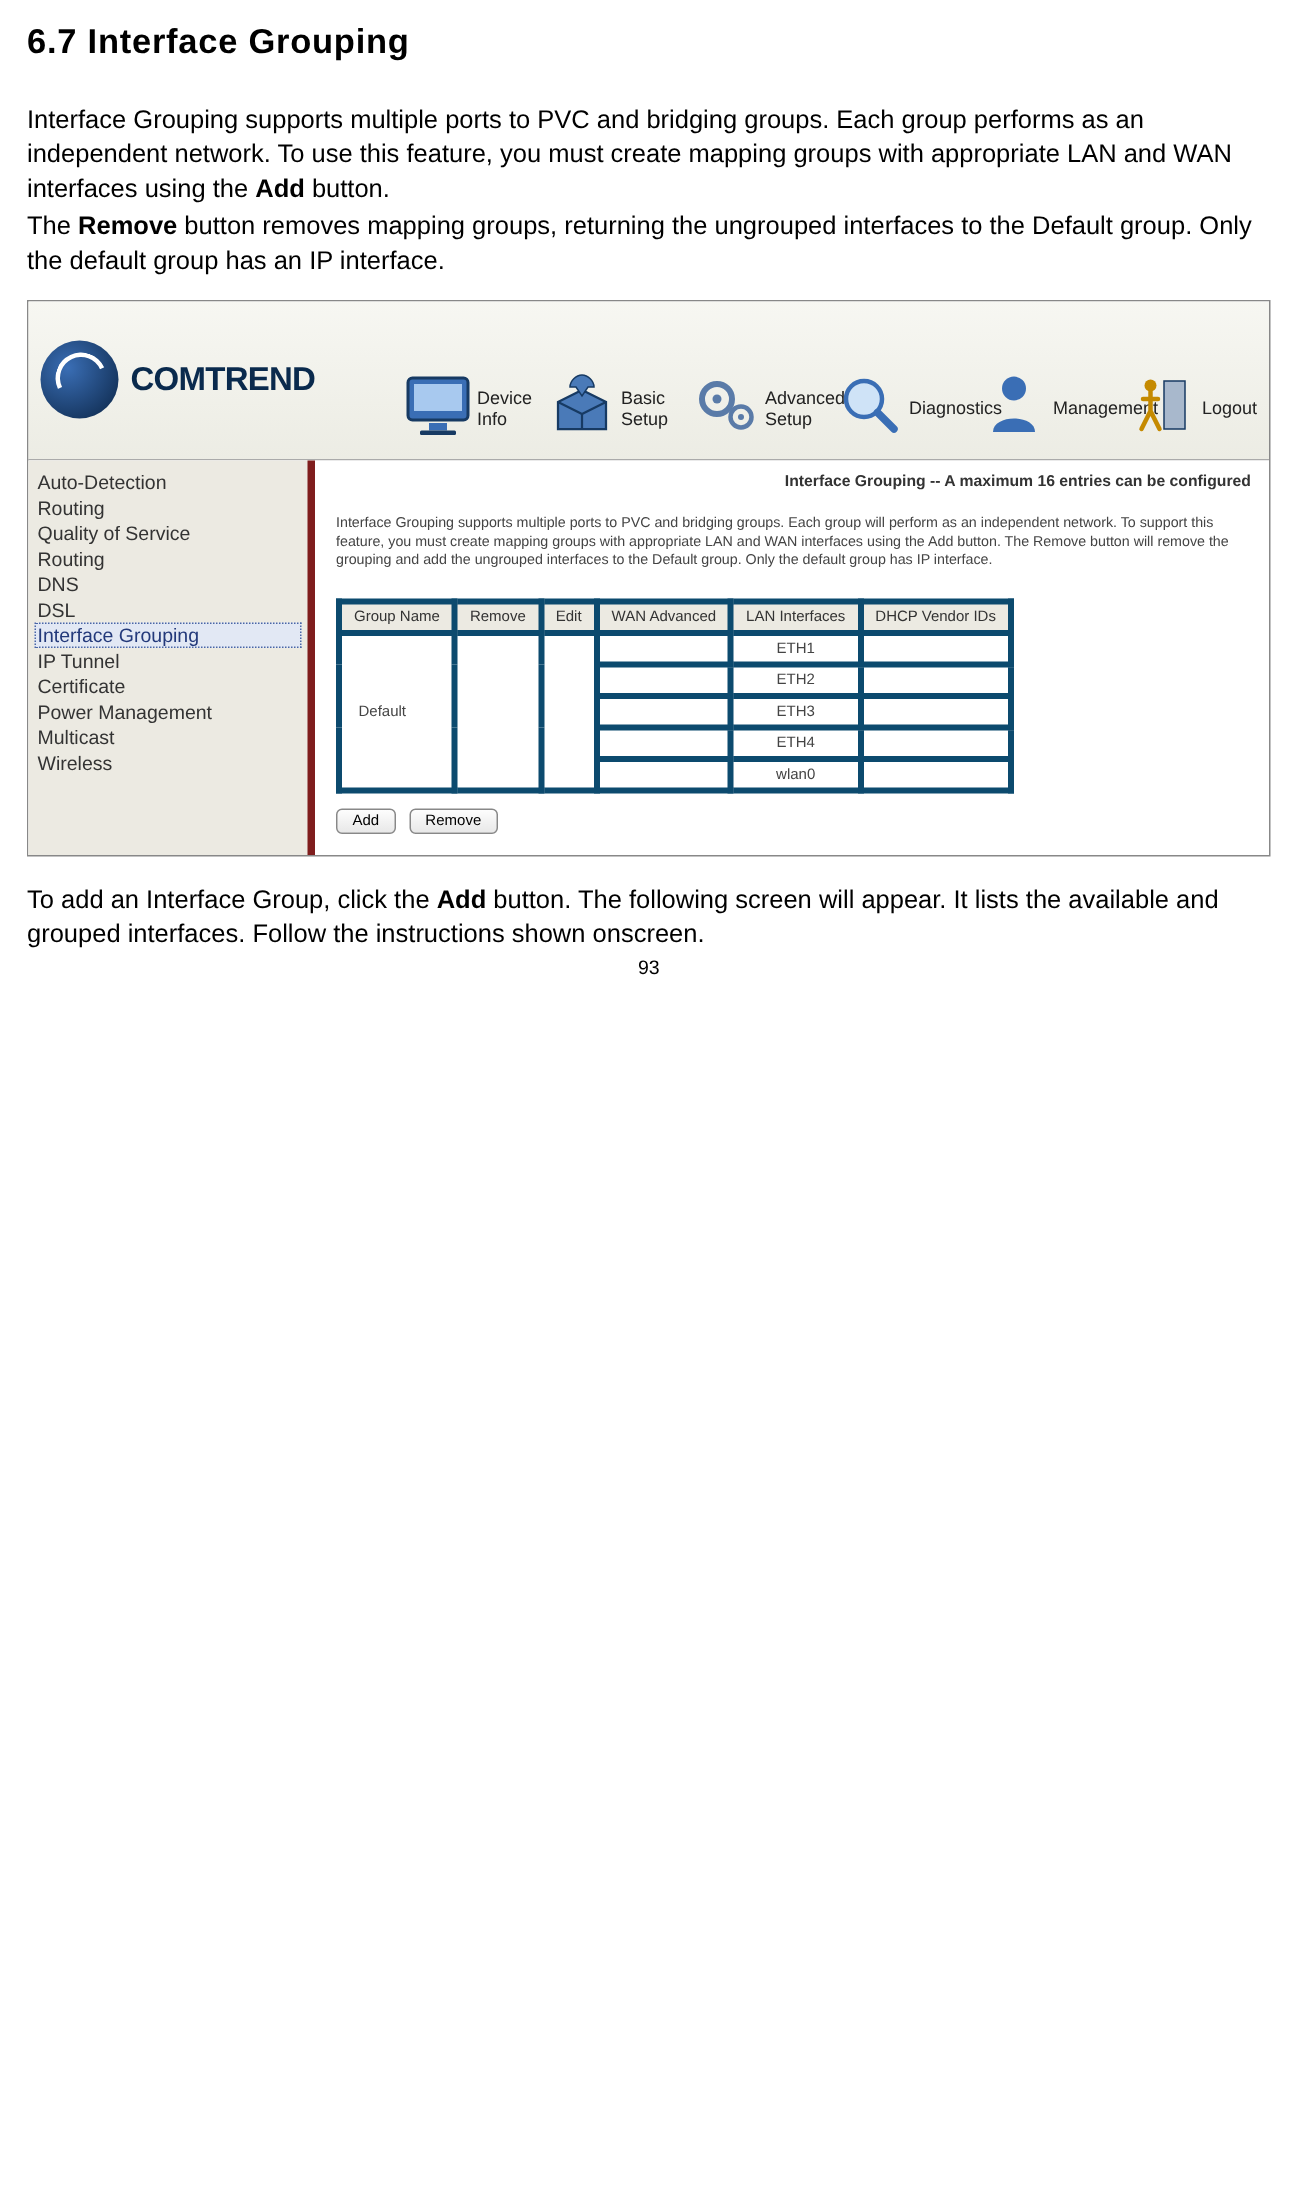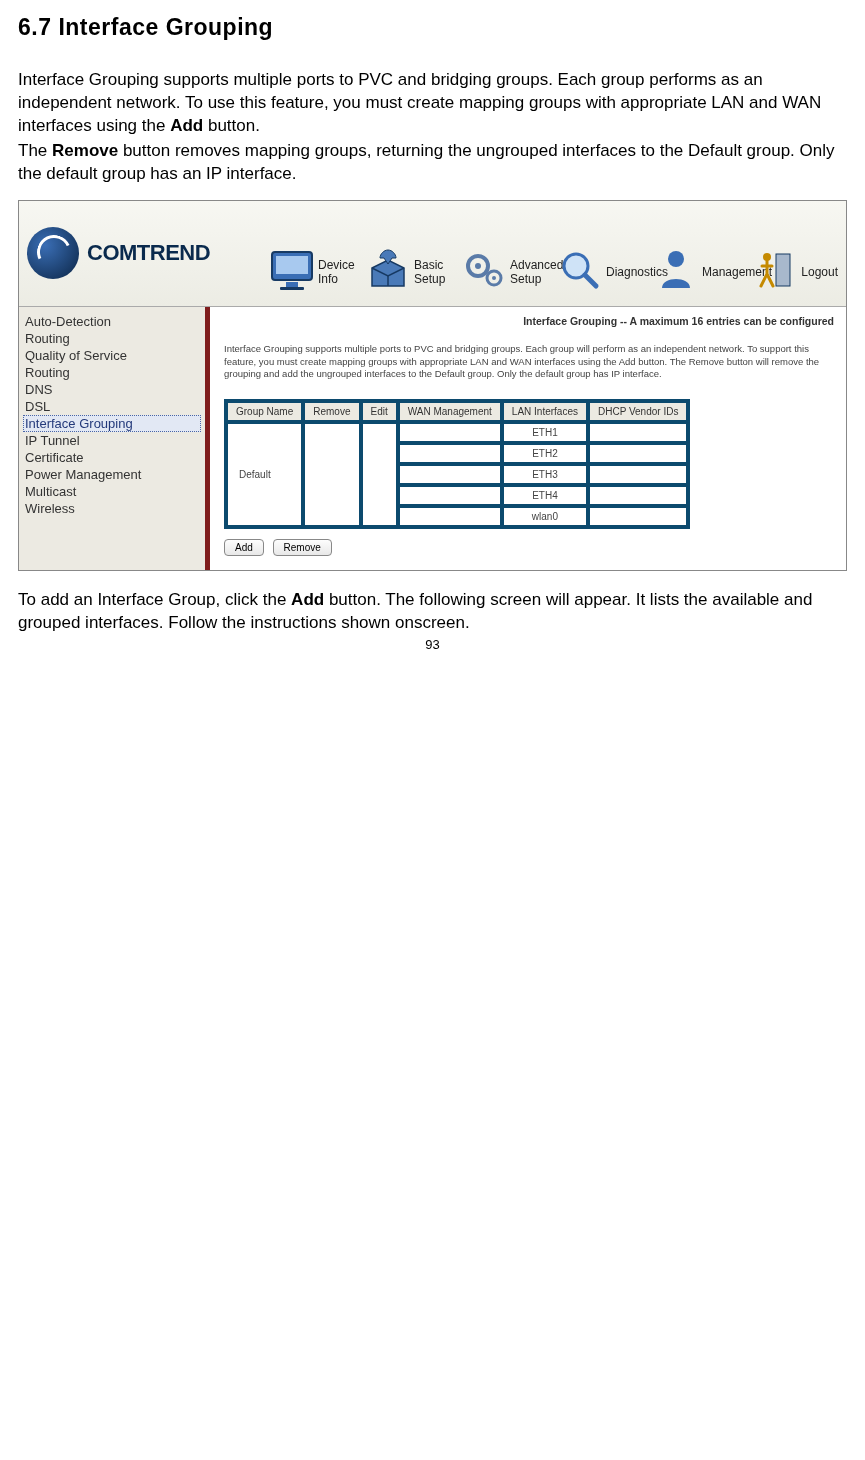--- a/index.html
+++ b/index.html
@@ -264,21 +264,21 @@
     </div>
     <div class="main-panel">
       <div class="panel-title">Interface Grouping -- A maximum 16 entries can be configured</div>
       <div class="panel-desc">Interface Grouping supports multiple ports to PVC and bridging groups. Each group will perform as an independent network. To support this feature, you must create mapping groups with appropriate LAN and WAN interfaces using the Add button. The Remove button will remove the grouping and add the ungrouped interfaces to the Default group. Only the default group has IP interface.</div>
       <table class="interfaces">
         <tbody>
             <tr>
           <th>Group Name</th>
           <th>Remove</th>
           <th>Edit</th>
-          <th>WAN Management</th>
+          <th>WAN Advanced</th>
           <th>LAN Interfaces</th>
           <th>DHCP Vendor IDs</th>
         </tr>
         <tr>
           <td rowspan="5" style="text-align:left;padding-left:11px;">Default</td>
           <td rowspan="5"></td>
           <td rowspan="5"></td>
           <td></td>
           <td>ETH1</td>
           <td></td>

